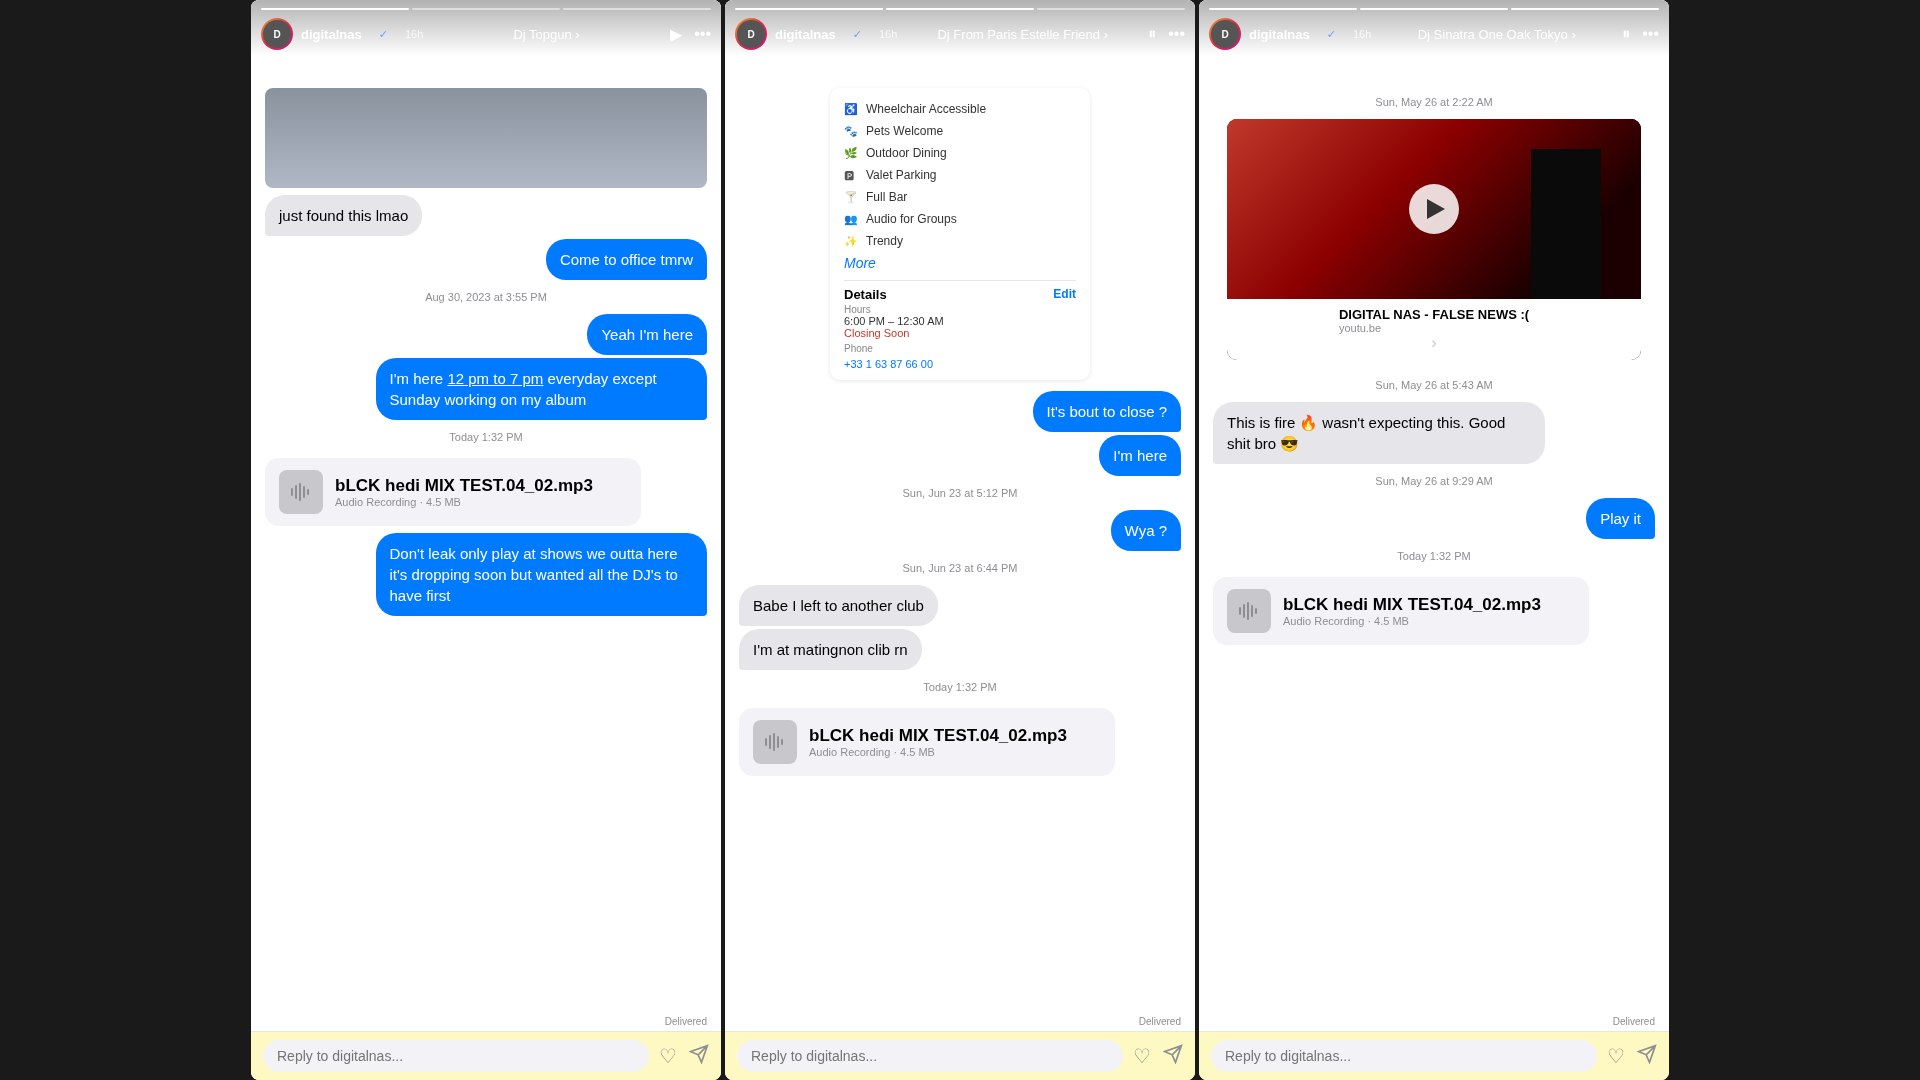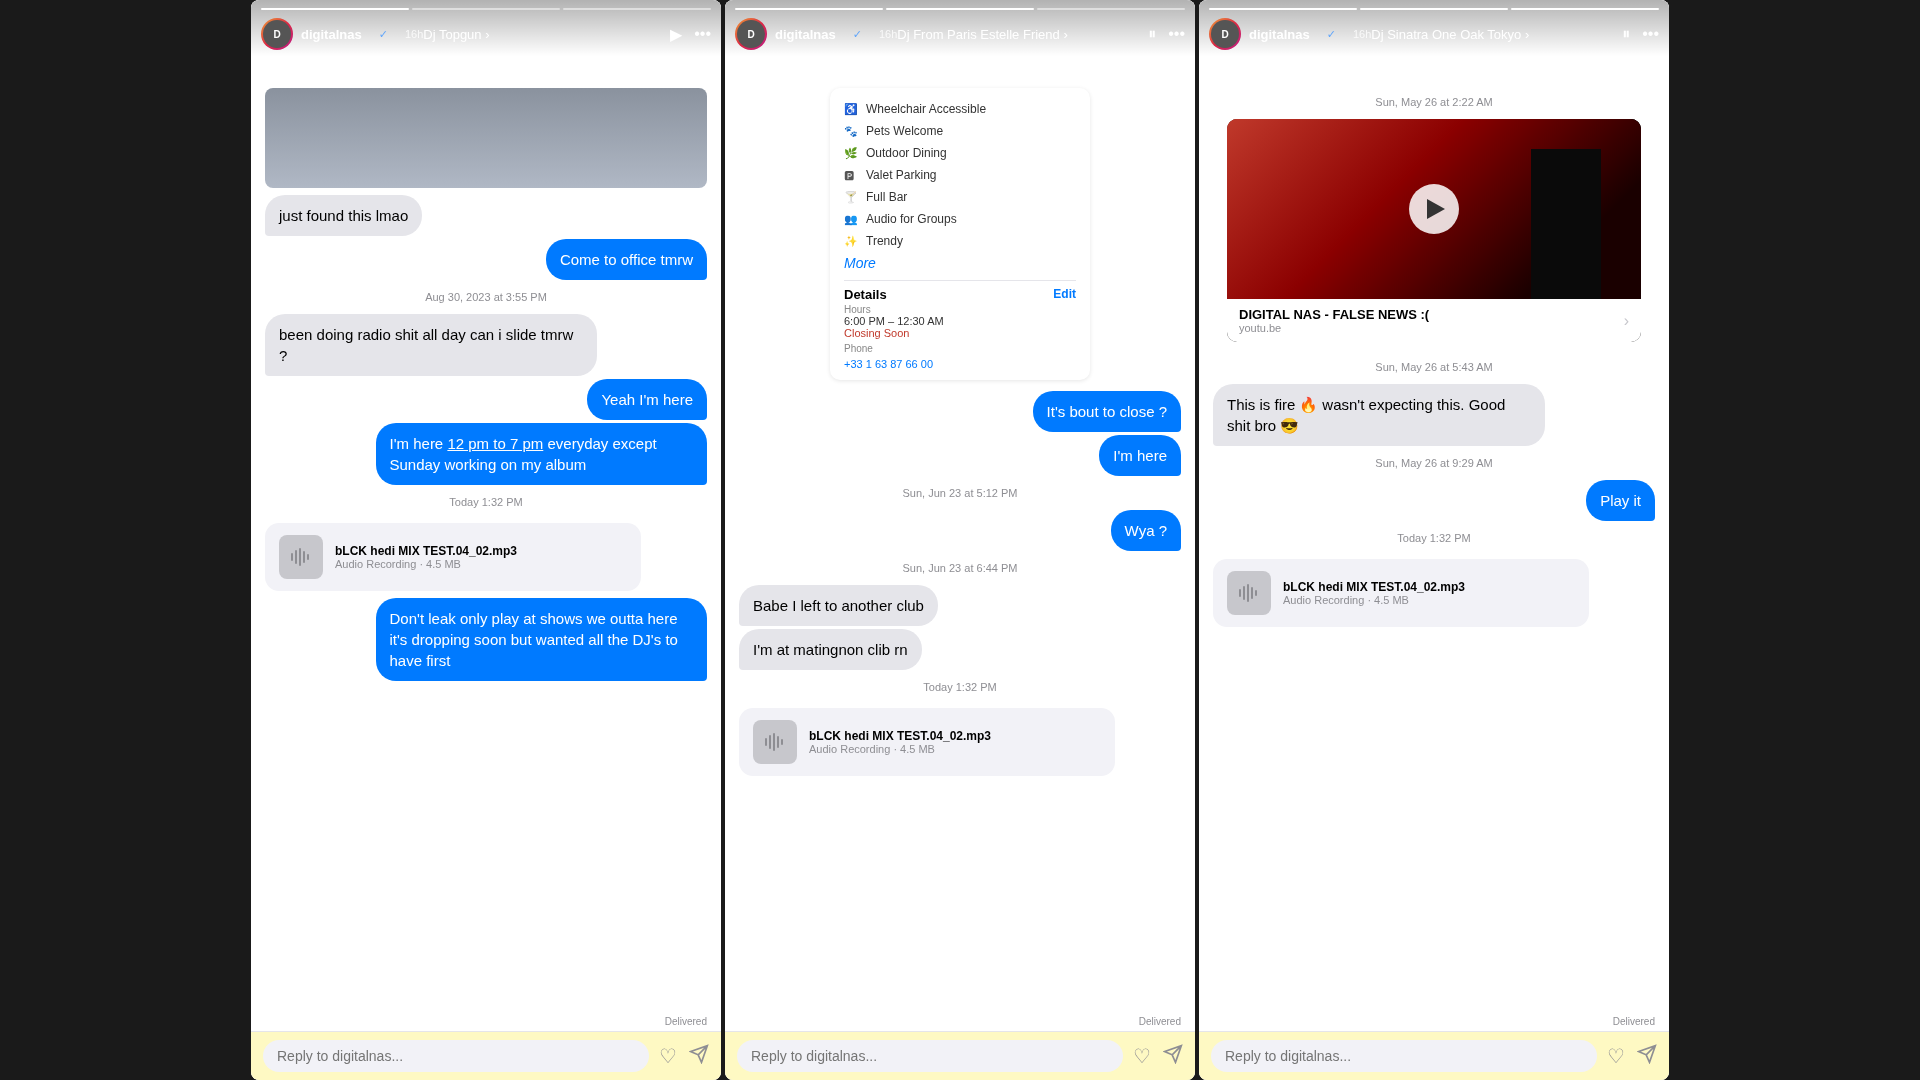--- a/index.html
+++ b/index.html
@@ -103,21 +103,21 @@
       font-size: 11px;
     }
     .time-ago {
       color: rgba(255,255,255,0.8);
       font-size: 11px;
     }
     .recipient-label {
       color: white;
       font-size: 13px;
       font-weight: 500;
-      text-align: left;
+      text-align: center;
       flex: 1;
     }
     .header-actions {
       display: flex;
       gap: 12px;
       align-items: center;
     }
     .header-icon {
       color: white;
       font-size: 16px;
@@ -177,21 +177,21 @@
       align-items: center;
       justify-content: center;
       font-size: 20px;
       flex-shrink: 0;
     }
     .audio-info {
       display: flex;
       flex-direction: column;
     }
     .audio-filename {
-      font-size: 12px;
+      font-size: 17px;
       font-weight: 600;
       color: #000;
     }
     .audio-meta {
       font-size: 11px;
       color: #8e8e93;
     }
     .story-image-placeholder {
       width: 100%;
       height: 110px;
@@ -314,20 +314,21 @@
       border-bottom: 10px solid transparent;
       border-left: 18px solid #333;
       margin-left: 4px;
     }
     .video-info {
       background: white;
       padding: 8px 12px;
       display: flex;
       justify-content: space-between;
       align-items: center;
+      flex-direction: column;
     }
     .video-title {
       font-size: 13px;
       font-weight: 600;
       color: #000;
     }
     .video-url {
       font-size: 11px;
       color: #8e8e93;
     }
@@ -414,21 +415,20 @@
 
           <div class="story-image-placeholder" style="height:100px;background:linear-gradient(to bottom, #8a929e, #b0b8c5);border-radius:8px;margin-bottom:4px;">
           </div>
 
           <div class="message-bubble received">just found this lmao</div>
 
           <div class="message-bubble sent">Come to office tmrw</div>
 
           <div class="timestamp">Aug 30, 2023 at 3:55 PM</div>
 
-          <div class="message-bubble received">been doing radio shit all day can i slide tmrw ?</div>
 
           <div class="message-bubble sent">Yeah I'm here</div>
 
           <div class="message-bubble sent">I'm here <span class="underline">12 pm to 7 pm</span> everyday except Sunday working on my album</div>
 
           <div class="timestamp">Today 1:32 PM</div>
 
           <div class="audio-attachment">
             <div class="audio-icon">
               <svg width="24" height="24" viewBox="0 0 24 24" fill="none">

